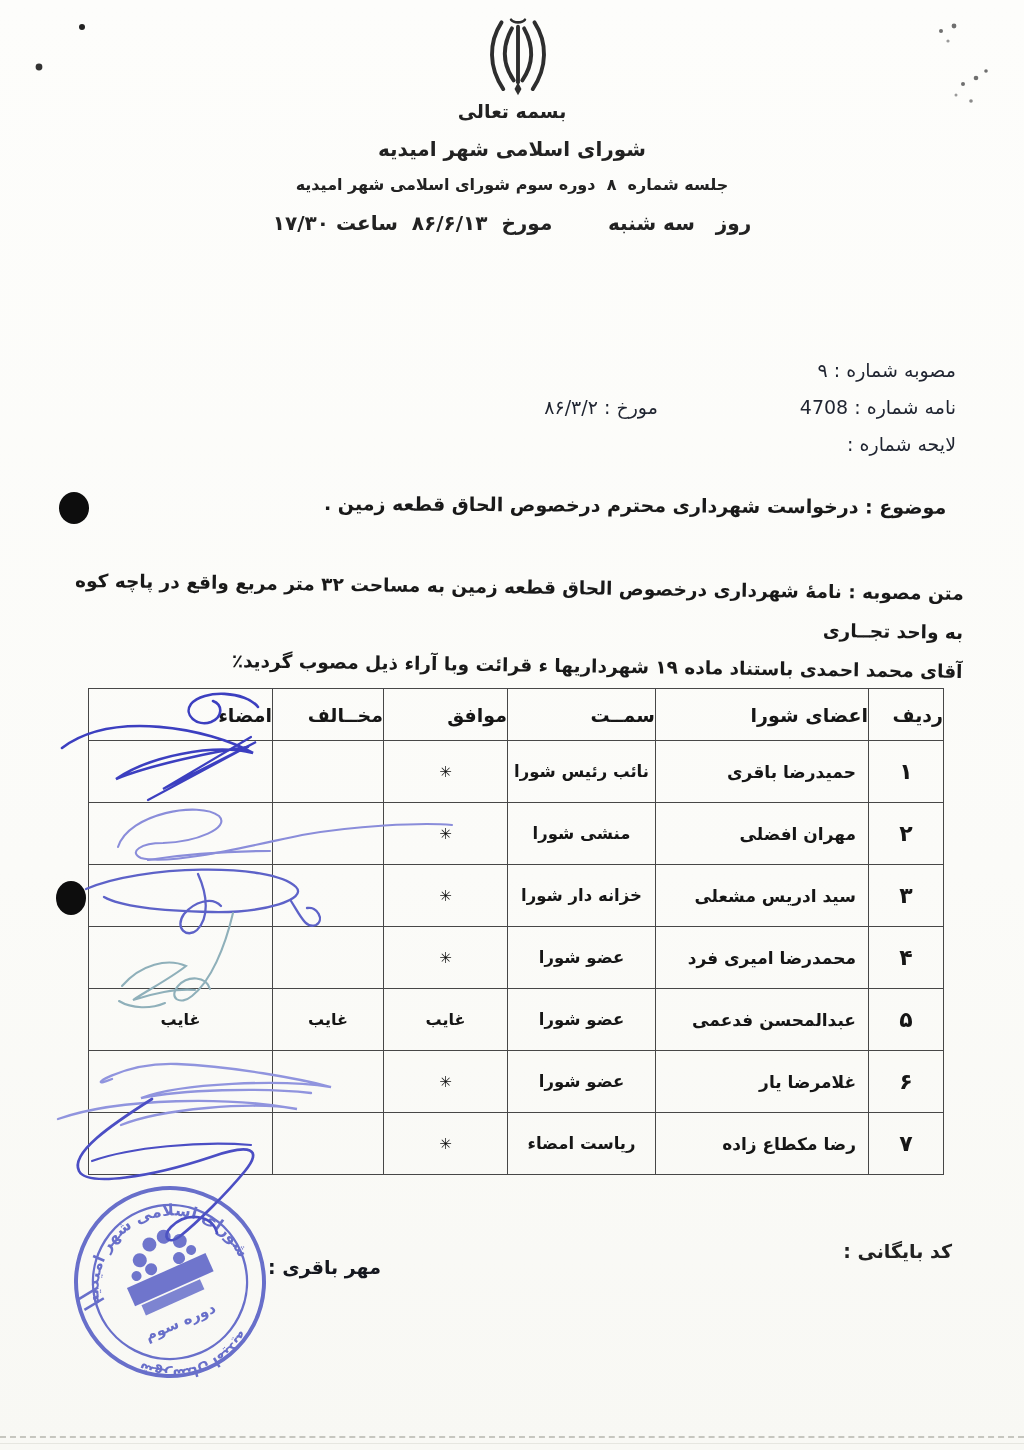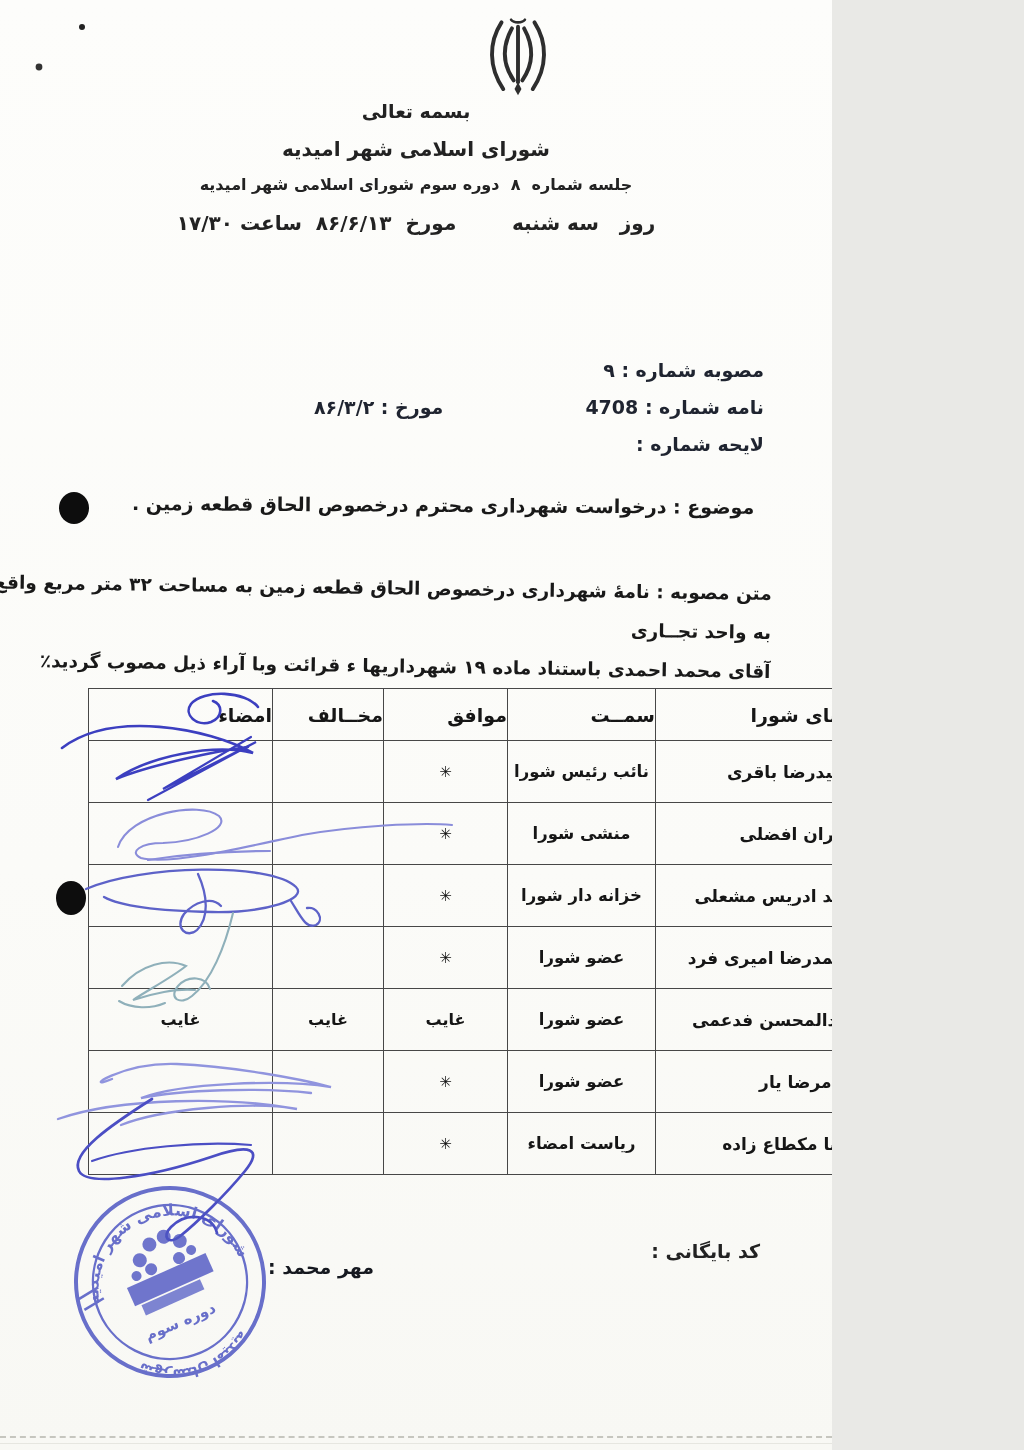--- a/index.html
+++ b/index.html
@@ -1,37 +1,37 @@
 <!DOCTYPE html>
 <html lang="fa"><head>
 <meta charset="utf-8">
 <style>
   * { margin:0; padding:0; box-sizing:border-box; }
   html,body { width:1024px; }
   body { font-family:"DejaVu Sans", sans-serif; background:#e9e9e6; }
   .page {
-    position:relative; width:832px; height:1450px; overflow:hidden;
+    position:relative; width:1024px; height:1450px; overflow:hidden;
     background:#fcfcfa;
     background-image:linear-gradient(180deg,#fdfdfb 0%, #fbfbf8 60%, #f8f8f4 100%);
     color:#1c1c1c;
   }
   .txt { position:absolute; font-weight:700; color:#222; }
   .center-line { left:0; right:0; text-align:center; direction:rtl; white-space:pre; }
 
   
   .emblem { position:absolute; left:479px; top:14px; }
 
   
   .bismillah   { top:100px; font-size:19px; }
   .council     { top:137px; font-size:20px; }
   .meeting     { top:175px; font-size:16px; }
   .session     { top:211px; font-size:20px; }
 
   
-  .meta { position:absolute; right:68px; top:352px; direction:rtl; text-align:right; font-weight:700; font-size:19px; line-height:37px; color:#1f2430; }
+  .meta { position:absolute; right:68px; top:352px; direction:rtl; text-align:right; font-weight:400; font-size:19px; line-height:37px; color:#1f2430; }
   .meta .line2 { display:flex; flex-direction:row; gap:142px; align-items:baseline; }
 
   .subject { right:78px; top:494px; font-size:19px; direction:rtl; transform:rotate(0.35deg); color:#191919; }
 
   .resolution { position:absolute; right:60px; top:574px; width:905px; direction:rtl; text-align:right;
     font-weight:700; font-size:18.5px; line-height:39px; color:#191919;
     transform:rotate(0.85deg); transform-origin:right top; }
 
   
   .table-wrap { position:absolute; left:88px; top:688px; }
@@ -252,18 +252,18 @@
           <circle cx="116" cy="80" r="6"></circle>
         <circle cx="70" cy="84" r="5"></circle>
           <circle cx="130" cy="76" r="5"></circle>
         <rect x="58" y="88" width="86" height="20" transform="rotate(-6 100 98)"></rect>
         <rect x="66" y="110" width="64" height="11" transform="rotate(-6 98 115)" opacity="0.9"></rect>
       </g>
       <text x="98" y="146" font-size="15" text-anchor="middle" transform="rotate(-5 98 146)">دوره سوم</text>
     </g>
   </svg>
 
-  <div class="txt stamp-label">مهر محمد :</div>
+  <div class="txt stamp-label">مهر باقری :</div>
   <div class="txt archive-label">کد بایگانی :</div>
 
   <div class="scan-bottom"></div>
   <div class="scan-bottom2"></div>
 </div>
 
 </body></html>

